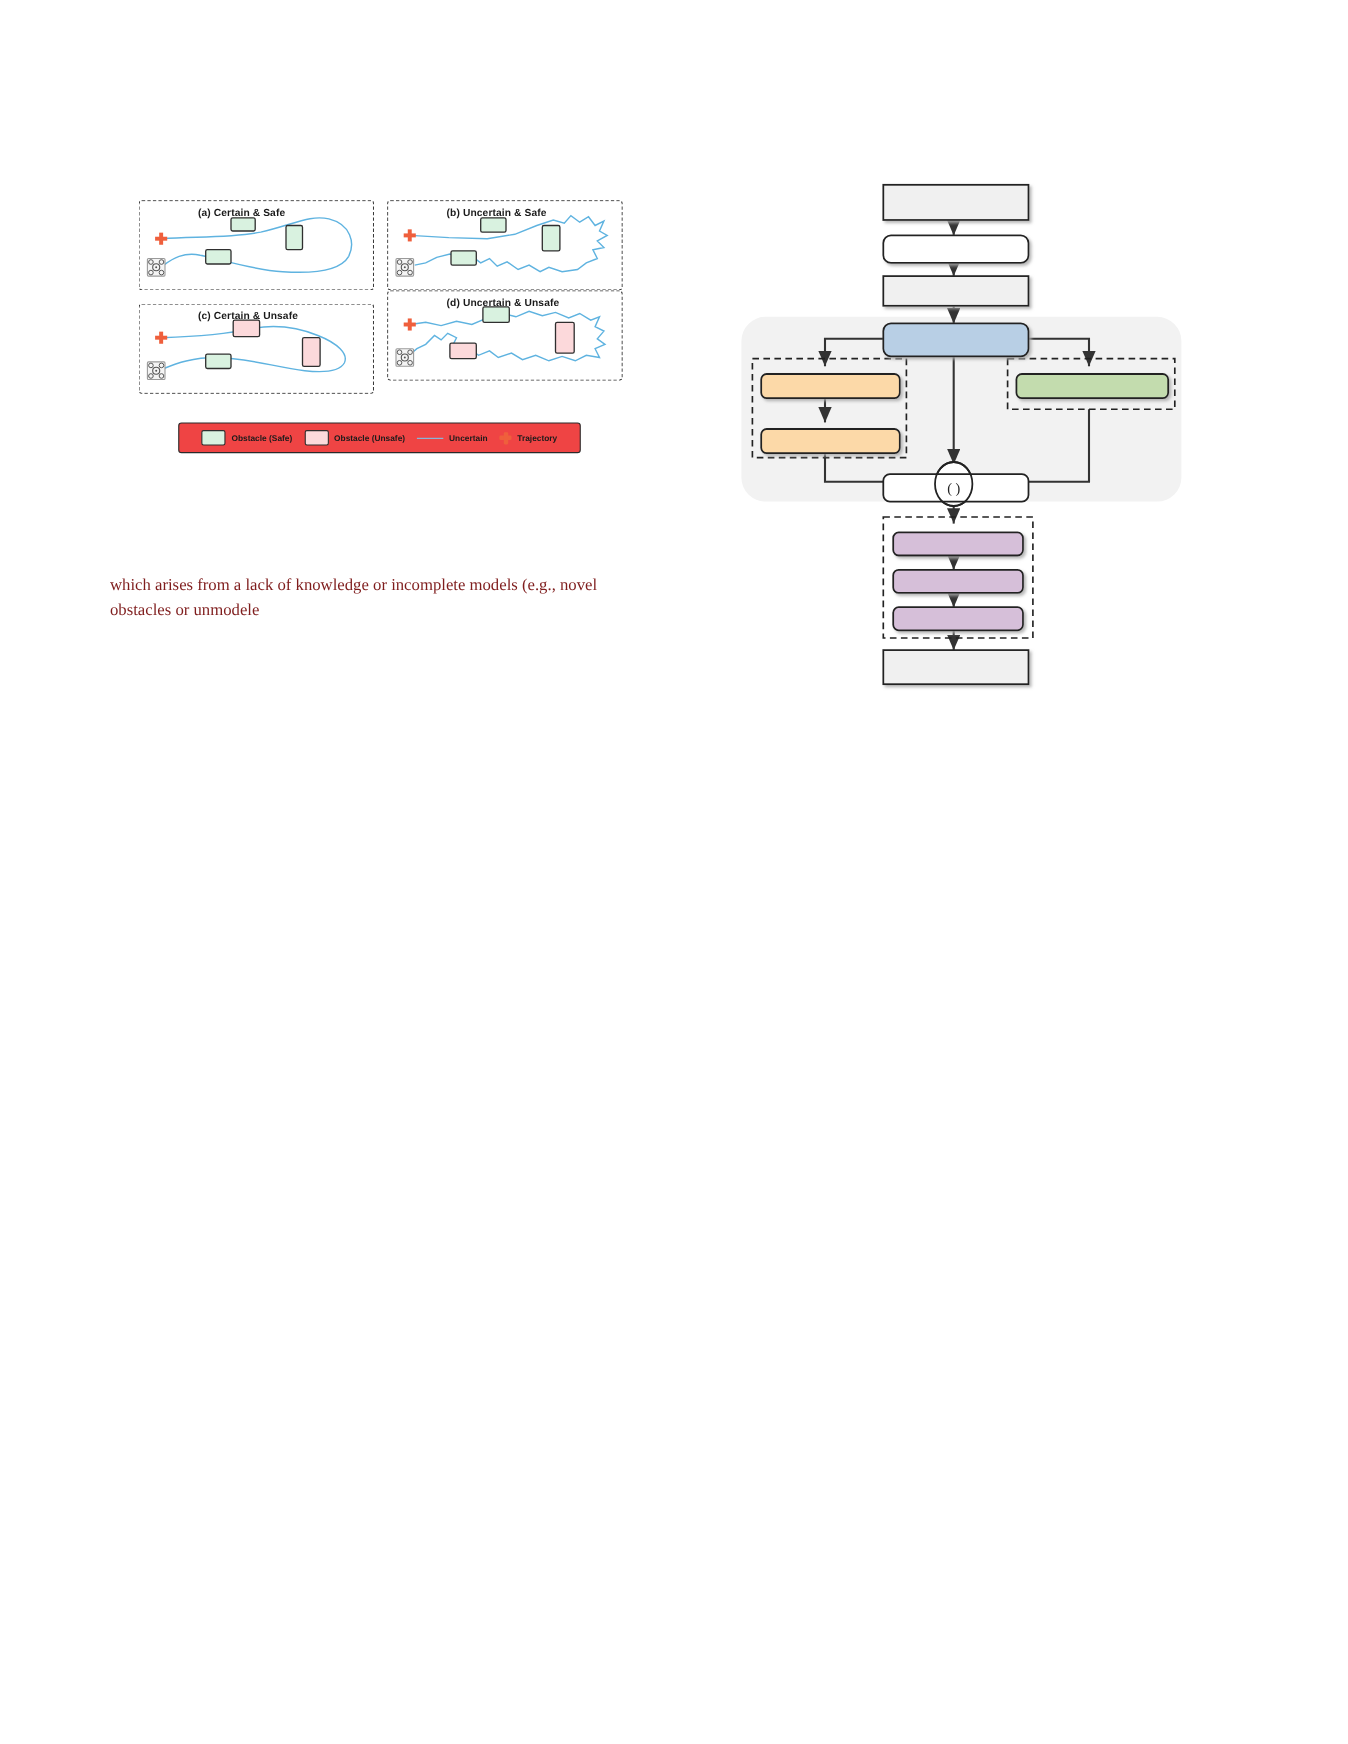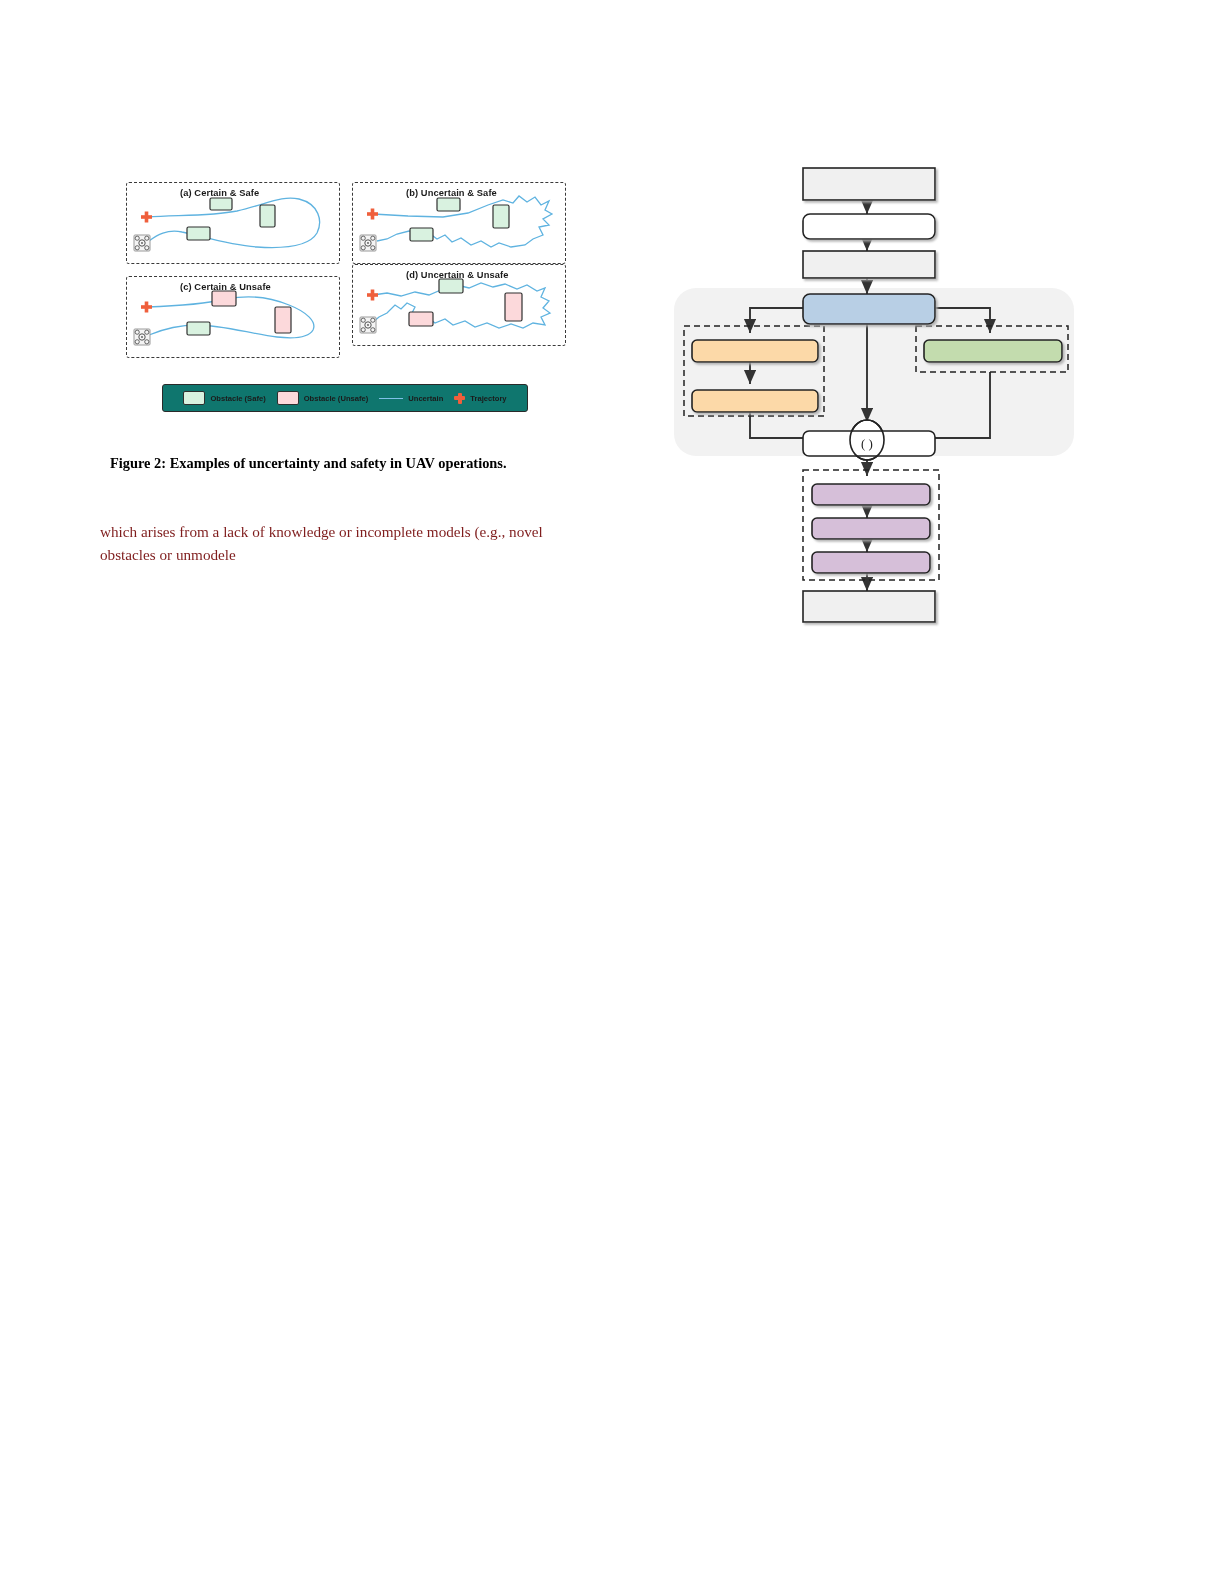--- a/index.html
+++ b/index.html
@@ -14,21 +14,21 @@
   .panel{position:absolute;border:1.6px dashed #3a3a3a;border-radius:3px;background:#fff;}
   .panel-title{position:absolute;left:9px;top:5px;font-size:9.3px;font-weight:bold;color:#1a1a1a;letter-spacing:.1px;padding-left:44px;}
   .panel svg{position:absolute;left:0;top:0;}
 
   #pa{left:6px;top:10px;width:212px;height:80px;}
   #pb{left:232px;top:10px;width:212px;height:80px;}
   #pc{left:6px;top:104px;width:212px;height:80px;}
   #pd{left:232px;top:92px;width:212px;height:80px;}
 
   #legend{position:absolute;left:42px;top:212px;width:364px;height:26px;
-          border:1.5px solid #2a2a2a;border-radius:3px;background:#0f766e;
+          border:1.5px solid #2a2a2a;border-radius:3px;background:#ef4444;
           display:flex;align-items:center;justify-content:center;gap:11px;}
   .lg-item{display:flex;align-items:center;gap:5px;}
   .lg-sw{width:20px;height:12px;border:1.3px solid #2f2f2f;border-radius:2px;}
   .lg-sw.safe{background:#d9f2e0;}
   .lg-sw.unsafe{background:#fcd9db;}
   .lg-line{width:24px;height:0;border-top:1.8px solid #7fc1e8;}
   .lg-txt{font-size:7.6px;font-weight:bold;color:#1b1b1b;white-space:nowrap;}
   .lg-cross{width:11px;height:11px;position:relative;}
   .lg-cross i{position:absolute;background:#ef5f3c;border-radius:1px;}
   .lg-cross i:first-child{left:0;top:3.6px;width:11px;height:3.8px;}
@@ -158,21 +158,20 @@
       <div class="lg-item">
         <span class="lg-cross">
             <i></i>
             <i></i>
           </span>
         <span class="lg-txt">Trajectory</span>
       </div>
     </div>
   </div>
 
-  <div id="caption">Figure 2: Examples of uncertainty and safety in UAV operations.</div>
   <div id="bodytext">which arises from a lack of knowledge or incomplete models (e.g., novel obstacles or unmodele</div>
 
   <div id="flow">
     <svg width="430" height="490" viewBox="0 0 430 490">
       <defs>
         <marker id="arr" markerWidth="9" markerHeight="9" refX="7.4" refY="3.2" orient="auto">
           <path d="M0,0 L7.4,3.2 L0,6.4 z" fill="#333"></path>
         </marker>
         <filter id="sh" x="-20%" y="-20%" width="150%" height="160%">
           <feDropShadow dx="2" dy="2" stdDeviation="1.3" flood-color="#aaa" flood-opacity="0.85"></feDropShadow>

